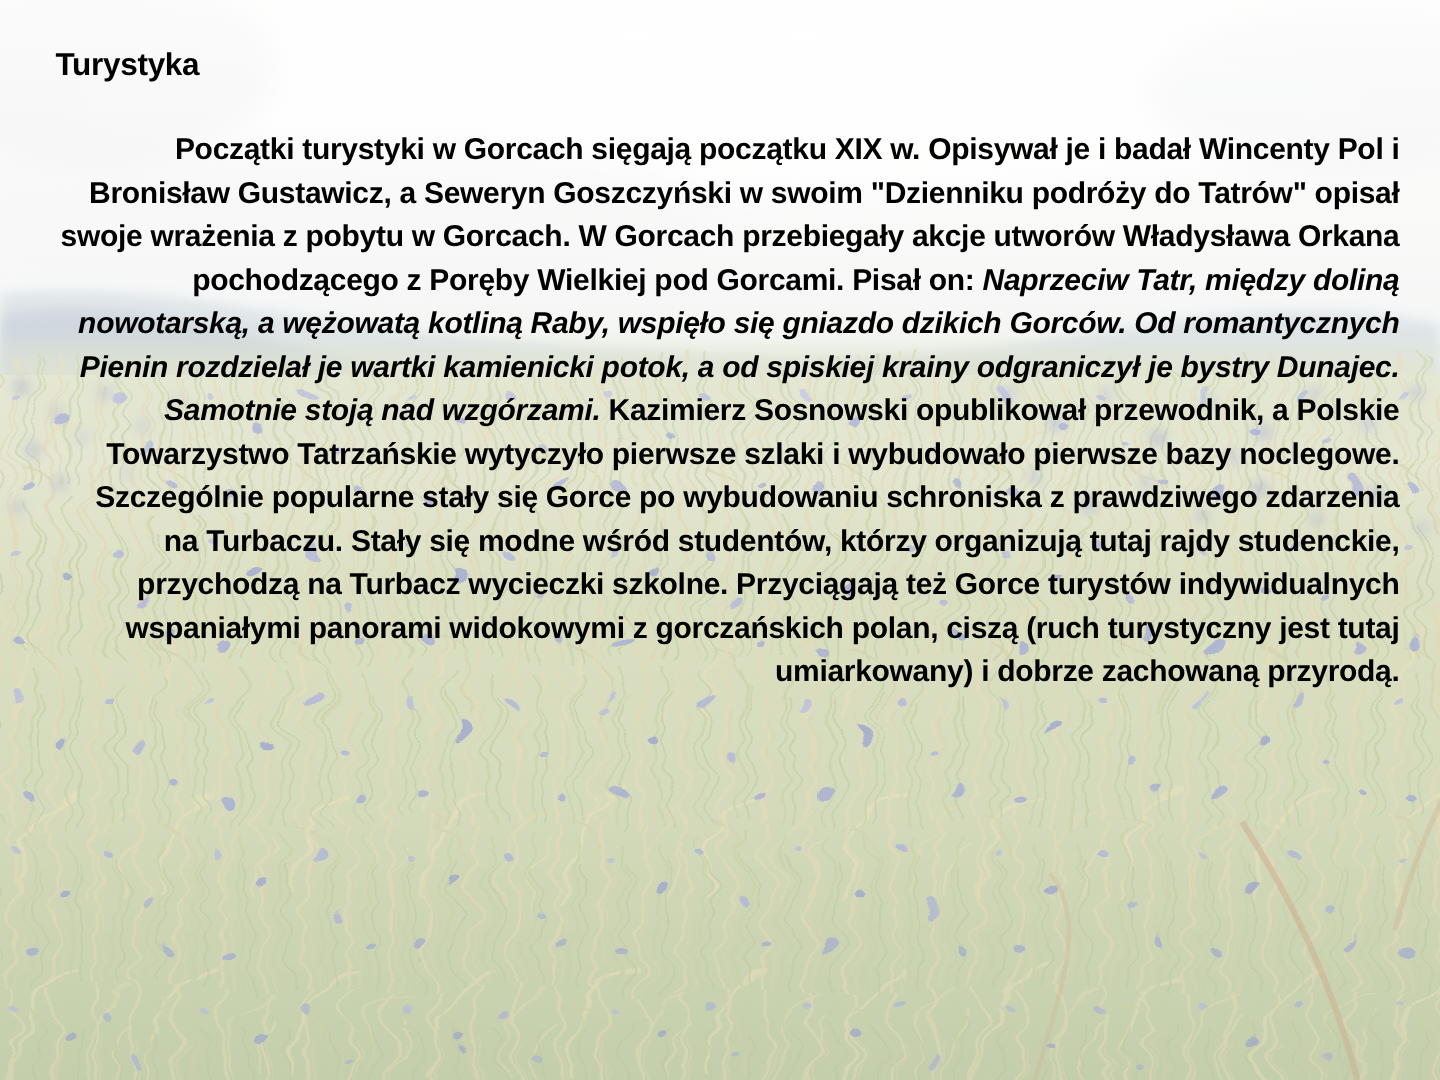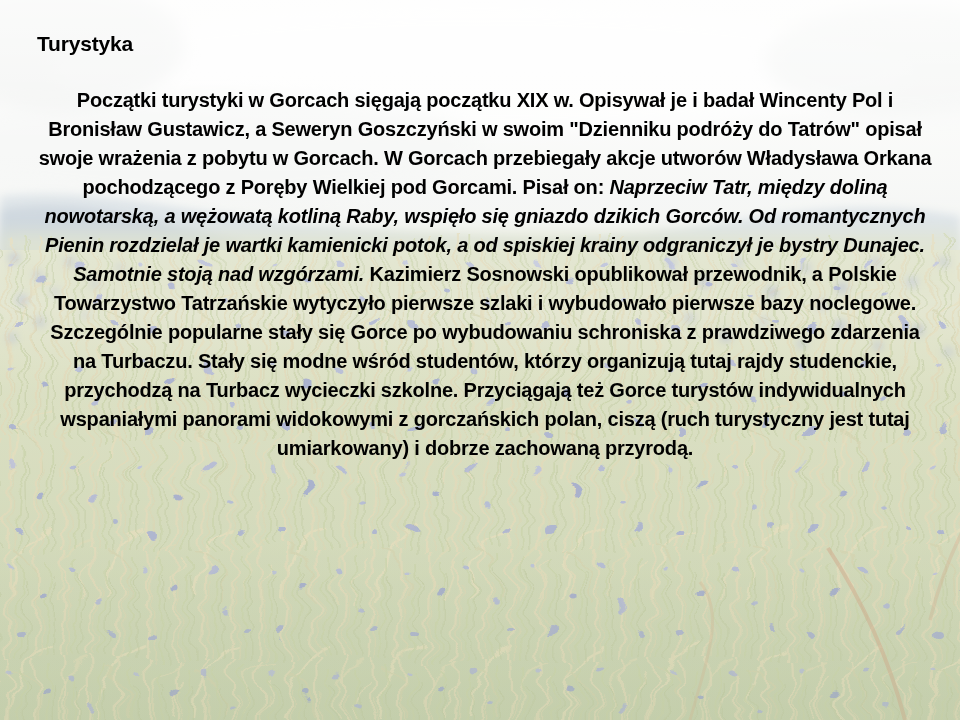--- a/index.html
+++ b/index.html
@@ -30,21 +30,21 @@
   }
   .slide-body {
     position: absolute;
     left: 37px; top: 86px;
     width: 896px;
     font-size: 20px;
     font-weight: bold;
     line-height: 29px;
     color: #000;
     letter-spacing: -0.2px;
-    text-align: center;
+    text-align: right;
   }
   .quote-italic { font-style: italic; }
 </style>
 </head>
 <body>
 
 <div class="slide">
 
   <svg class="bg" viewBox="0 0 960 720" preserveAspectRatio="none" aria-hidden="true">
     <defs>

